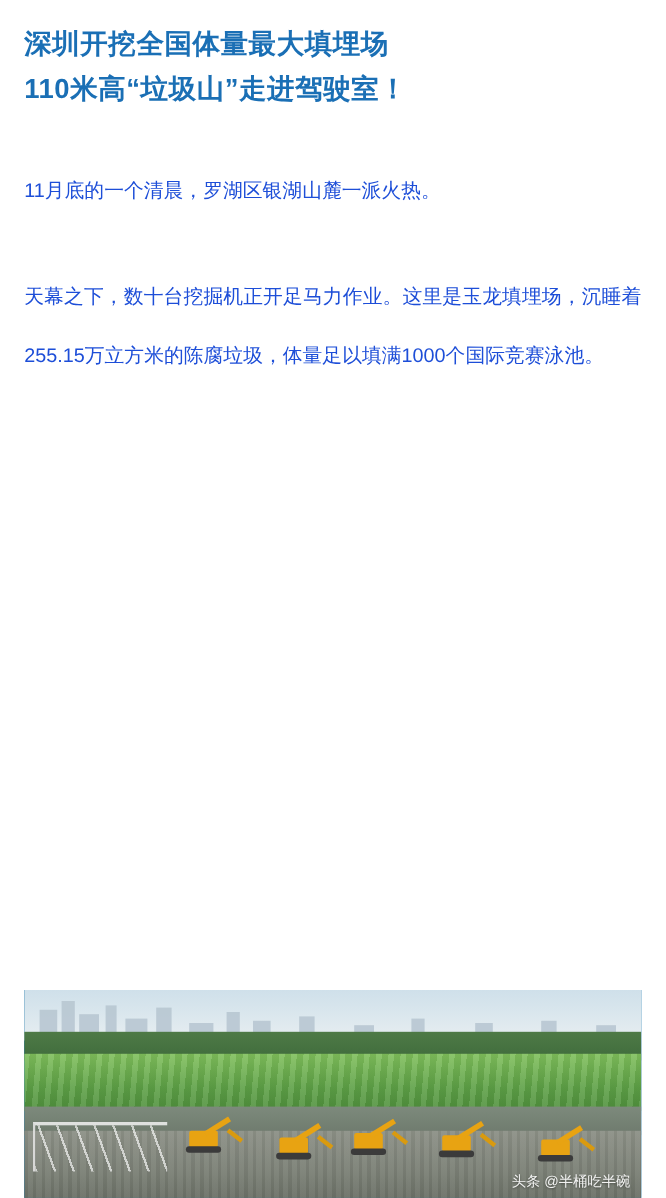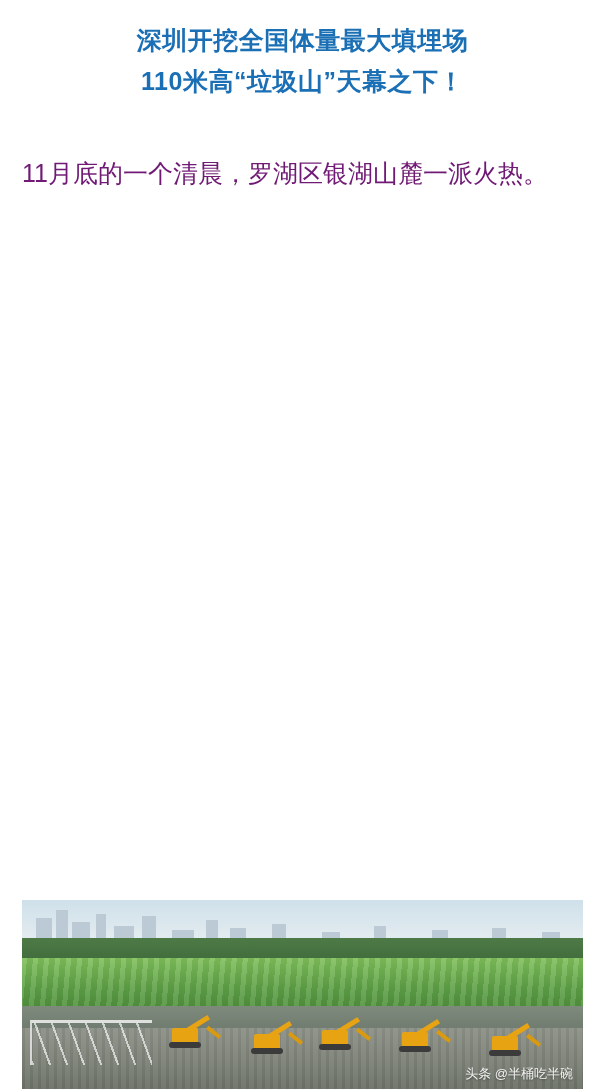--- a/index.html
+++ b/index.html
@@ -17,36 +17,35 @@
   }
   .page {
     width: 605px;
     height: 1089px;
     position: relative;
     box-sizing: border-box;
     padding: 0 22px;
   }
   .headline {
     padding-top: 20px;
-    text-align: center;
     color: #1a6fb5;
     font-weight: bold;
     font-size: 25px;
     line-height: 41px;
     letter-spacing: 0.5px;
   }
   .headline .hl-line {
     display: block;
     white-space: nowrap;
   }
   .body-text {
     margin-top: 44px;
-    font-size: 25px;
+    font-size: 18px;
     line-height: 54px;
-    color: #701a75;
+    color: #1d4ed8;
     text-align: justify;
     text-justify: inter-ideograph;
   }
   .para {
     margin: 0 0 42px 0;
   }
   .para:last-child {
     margin-bottom: 0;
   }
   .photo {
@@ -186,25 +185,26 @@
     white-space: nowrap;
   }
 </style>
 </head>
 <body>
 
 <div class="page">
 
   <div class="headline">
     <span class="hl-line">深圳开挖全国体量最大填埋场</span>
-    <span class="hl-line">110米高“垃圾山”天幕之下！</span>
+    <span class="hl-line">110米高“垃圾山”走进驾驶室！</span>
   </div>
 
   <div class="body-text">
     <p class="para">11月底的一个清晨，罗湖区银湖山麓一派火热。</p>
+    <p class="para">天幕之下，数十台挖掘机正开足马力作业。这里是玉龙填埋场，沉睡着255.15万立方米的陈腐垃圾，体量足以填满1000个国际竞赛泳池。</p>
   </div>
 
   <div class="photo">
     <div class="sky"></div>
     <div class="skyline">
       <div class="bldg" style="left:14px;  width:16px; height:30px;"></div>
       <div class="bldg" style="left:34px;  width:12px; height:38px;"></div>
       <div class="bldg" style="left:50px;  width:18px; height:26px;"></div>
       <div class="bldg" style="left:74px;  width:10px; height:34px;"></div>
       <div class="bldg" style="left:92px;  width:20px; height:22px;"></div>

